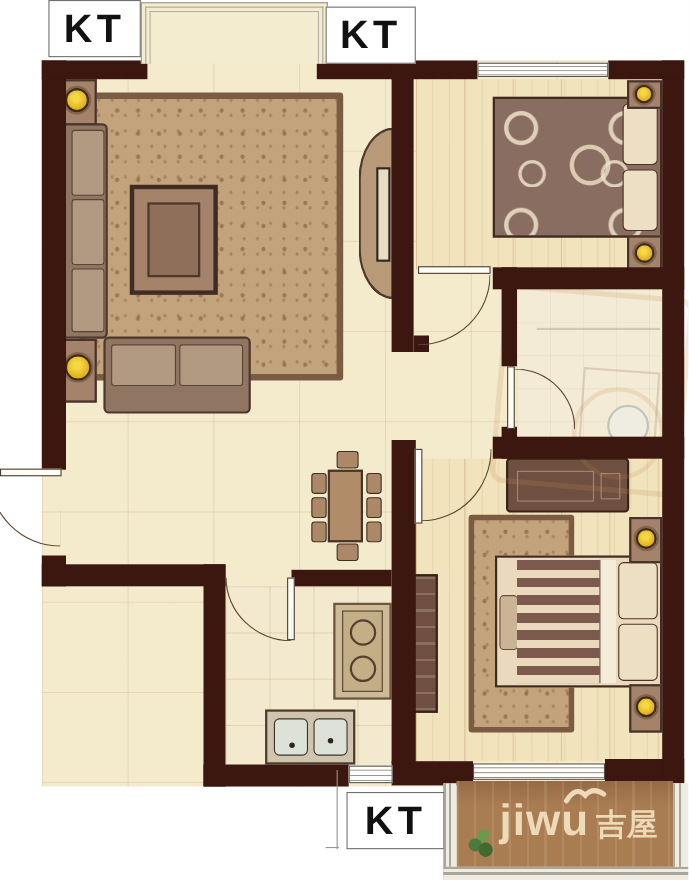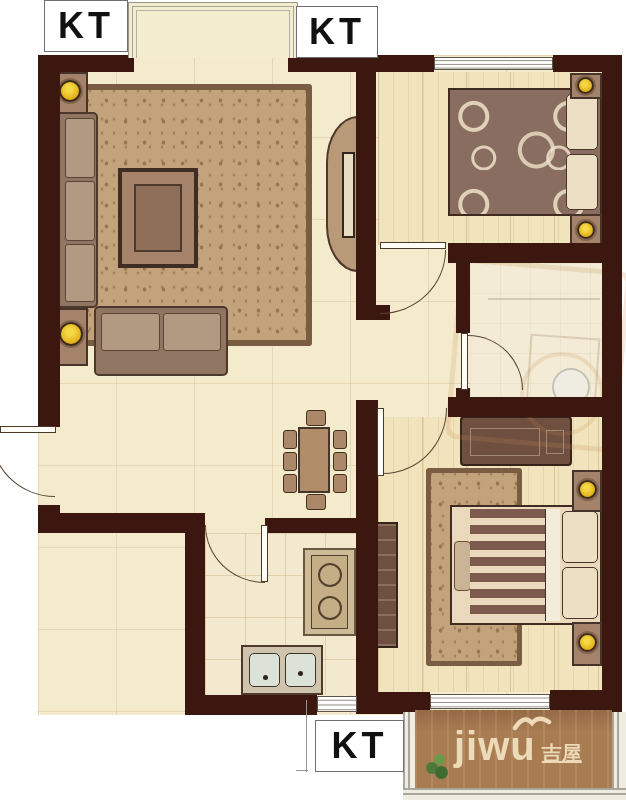--- a/index.html
+++ b/index.html
@@ -78,21 +78,21 @@
   
   .balcony-floor{background:#a97c52;
     background-image:repeating-linear-gradient(90deg,rgba(255,248,230,.10) 0 2px,transparent 2px 16px),
       linear-gradient(rgba(60,30,10,.18),transparent 28%);}
   .rail-v{background:#efece2;
     background-image:linear-gradient(90deg,#aaa69c 0 2px,transparent 2px 5px,#aaa69c 5px 7px,transparent 7px);}
   .rail-h{background:#efece2;
     background-image:linear-gradient(#aaa69c 0 2px,transparent 2px 5px,#aaa69c 5px 7px,transparent 7px);}
   .wm{color:#ecdab8;font-weight:700;display:flex;align-items:baseline;gap:6px;}
   .wm .latin{font-size:40px;letter-spacing:1px;}
-  .wm .cjk{font-size:20px;text-decoration:underline;}
+  .wm .cjk{font-size:28px;}
 
   .stamp{border:5px solid rgba(200,140,80,.20);border-radius:12px;transform:rotate(5deg);}
   .stamp-circle{border:4px solid rgba(200,140,80,.18);border-radius:50%;}
   .dimline{background:#9a958c;}
 </style>
 </head>
 <body>
 
 <div id="plan">
 

